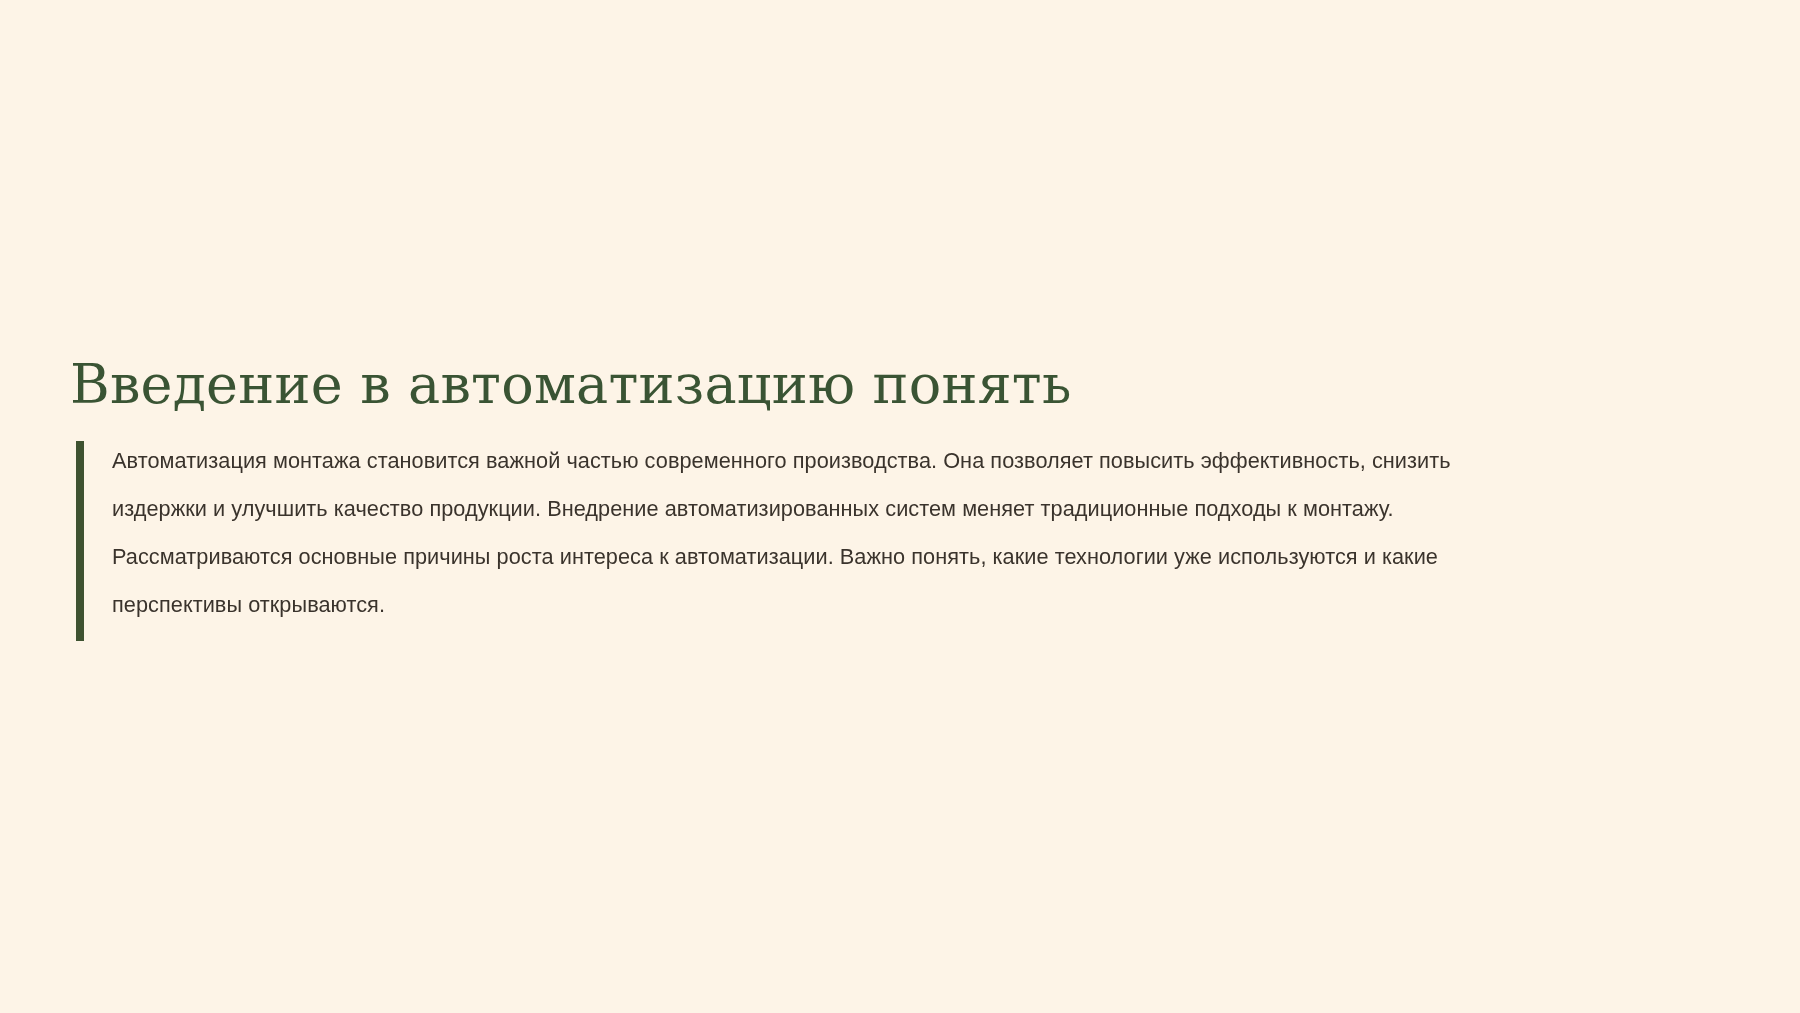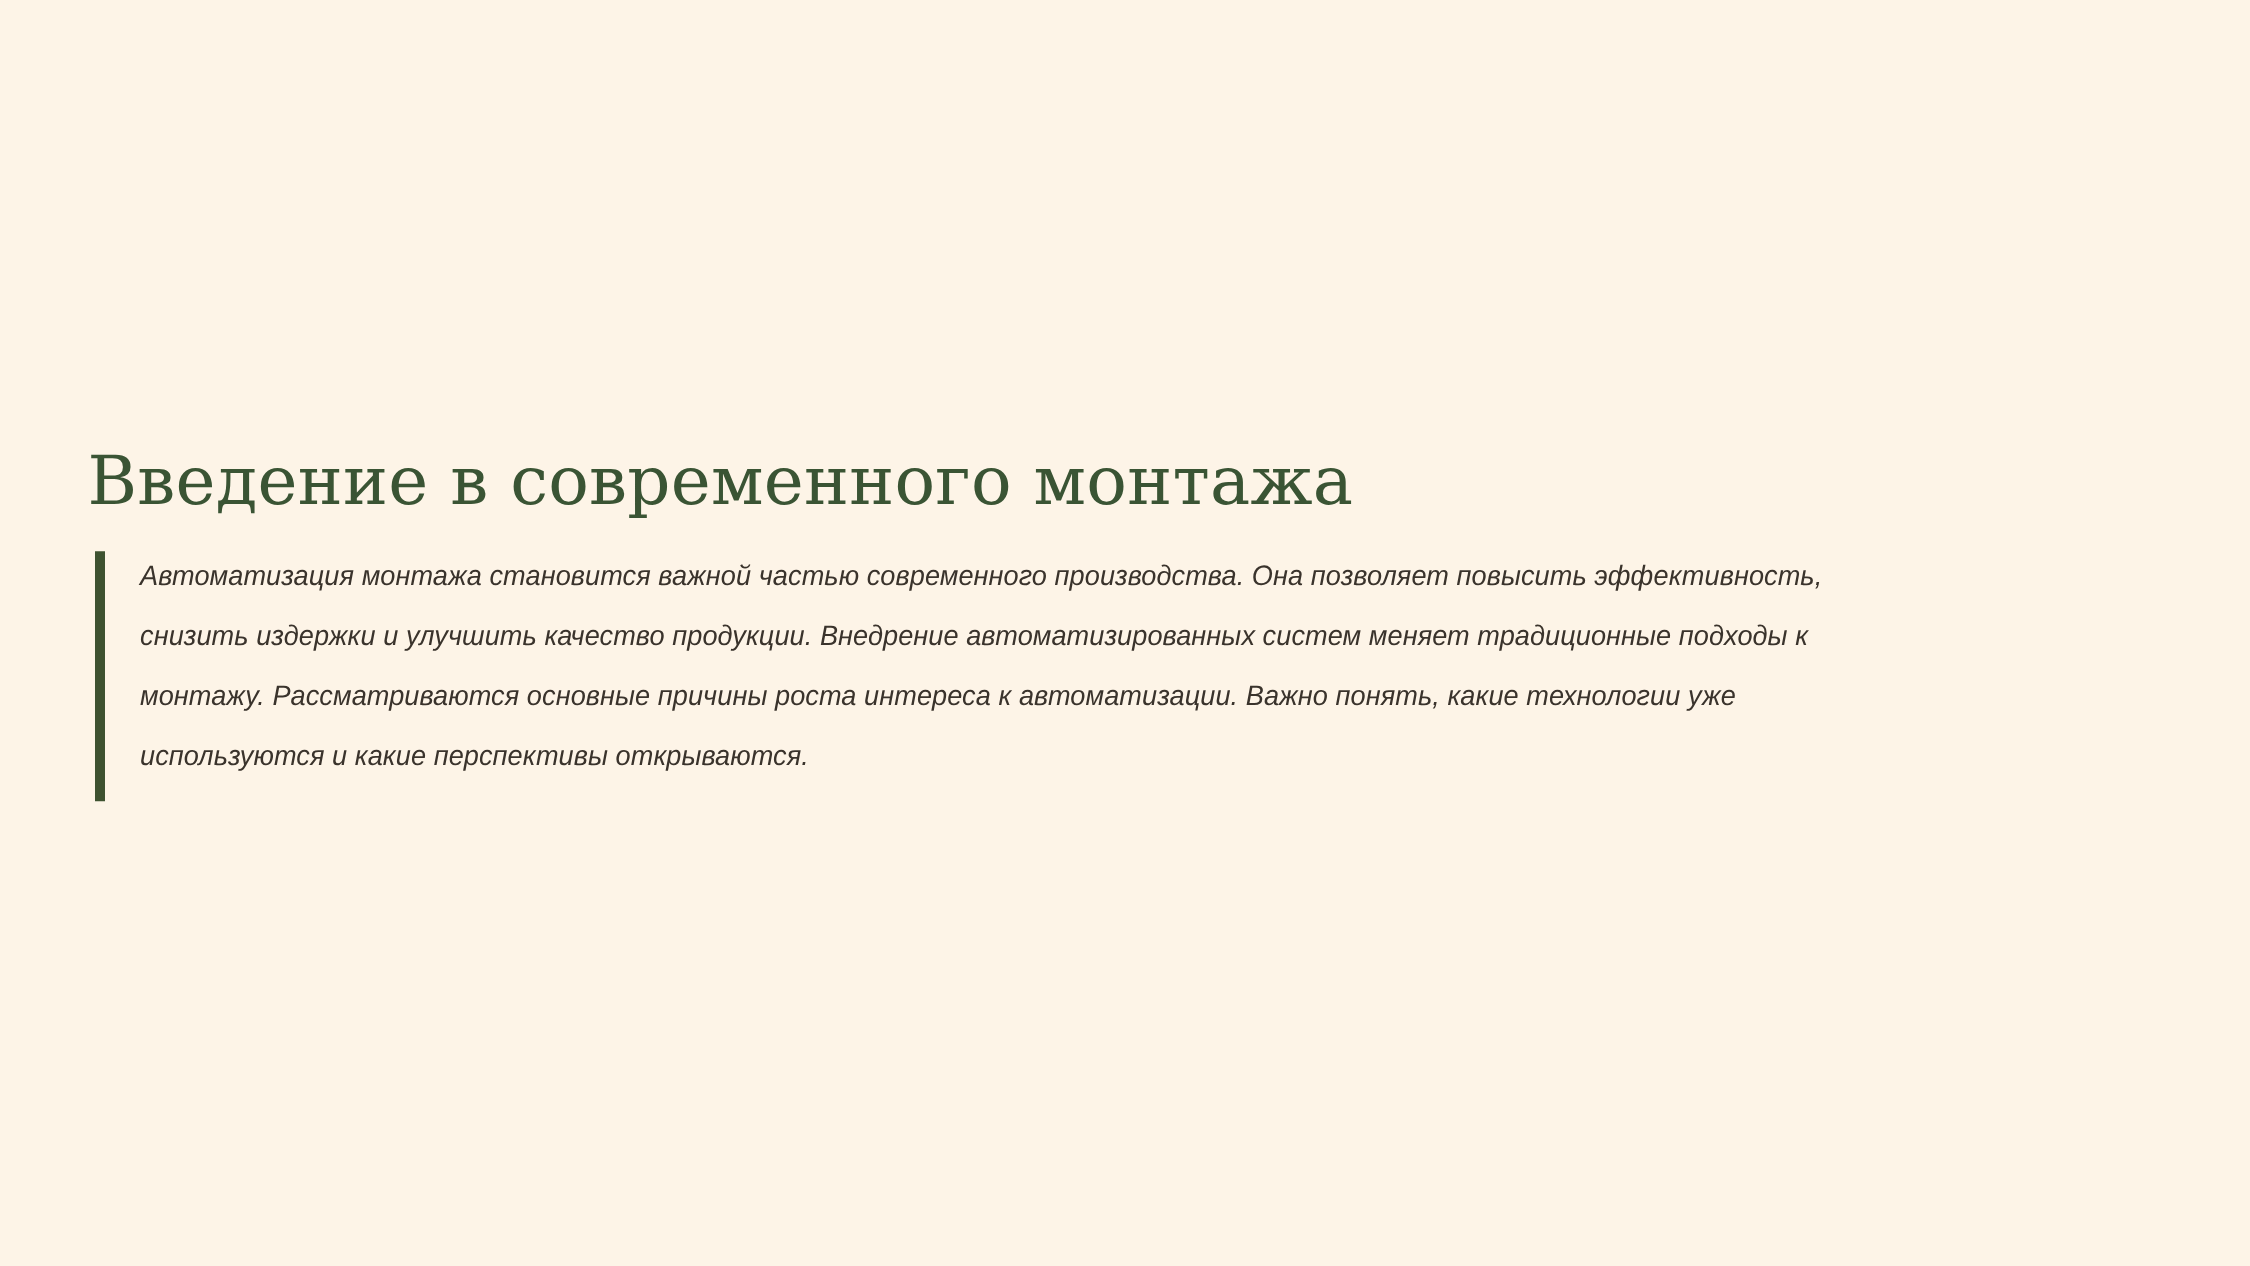--- a/index.html
+++ b/index.html
@@ -39,21 +39,20 @@
     letter-spacing: 0.2px;
     margin: 0 0 22px 0;
     white-space: nowrap;
   }
 
   .body-block {
     position: relative;
     display: block;
     padding-left: 42px;
     margin-top: 12px;
-    font-style: italic;
   }
 
   .accent-bar {
     position: absolute;
     left: 6px;
     top: 4px;
     width: 8px;
     height: 200px;
     background: #3E5230;
   }
@@ -71,21 +70,21 @@
     transform-origin: left top;
   }
 </style>
 </head>
 <body>
 
 <div class="slide">
 
   <div class="slide-content">
 
-    <h1 class="slide-title">Введение в современного монтажа</h1>
+    <h1 class="slide-title">Введение в автоматизацию понять</h1>
 
     <div class="body-block">
       <span class="accent-bar"></span>
       <p class="body-text">Автоматизация монтажа становится важной частью современного производства. Она позволяет повысить эффективность, снизить издержки и улучшить качество продукции. Внедрение автоматизированных систем меняет традиционные подходы к монтажу. Рассматриваются основные причины роста интереса к автоматизации. Важно понять, какие технологии уже используются и какие перспективы открываются.</p>
     </div>
 
   </div>
 
 </div>
 

